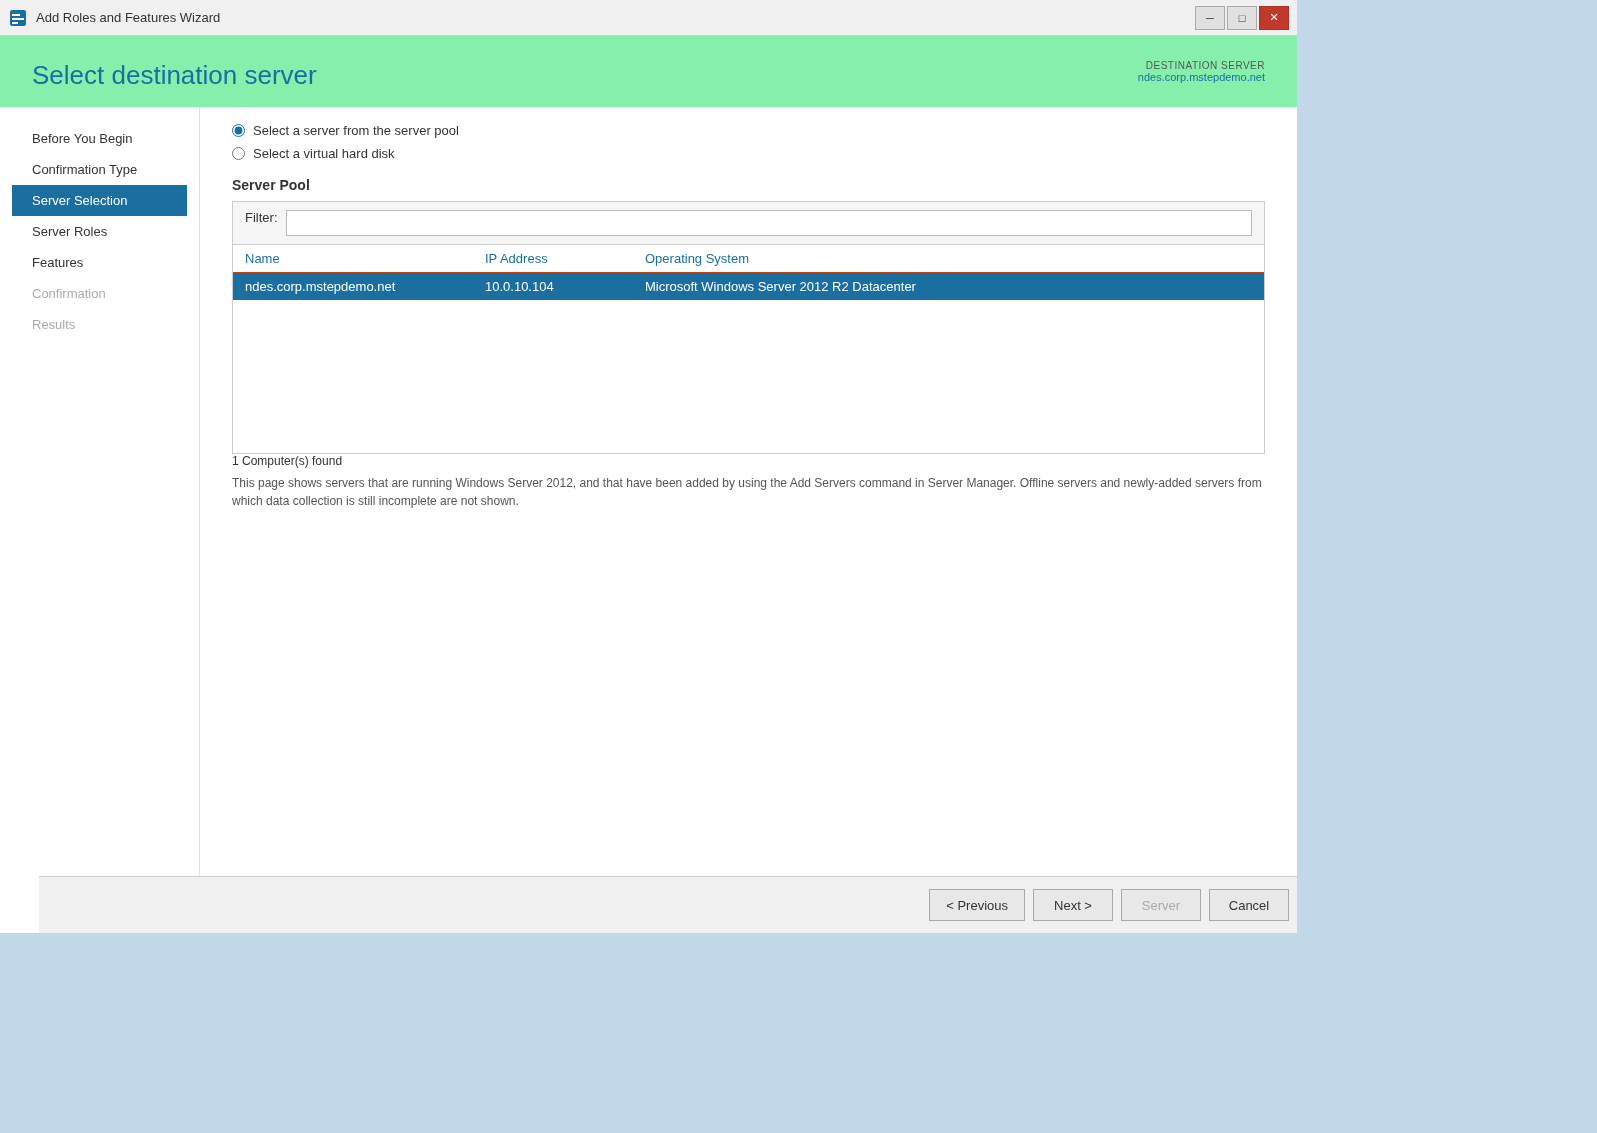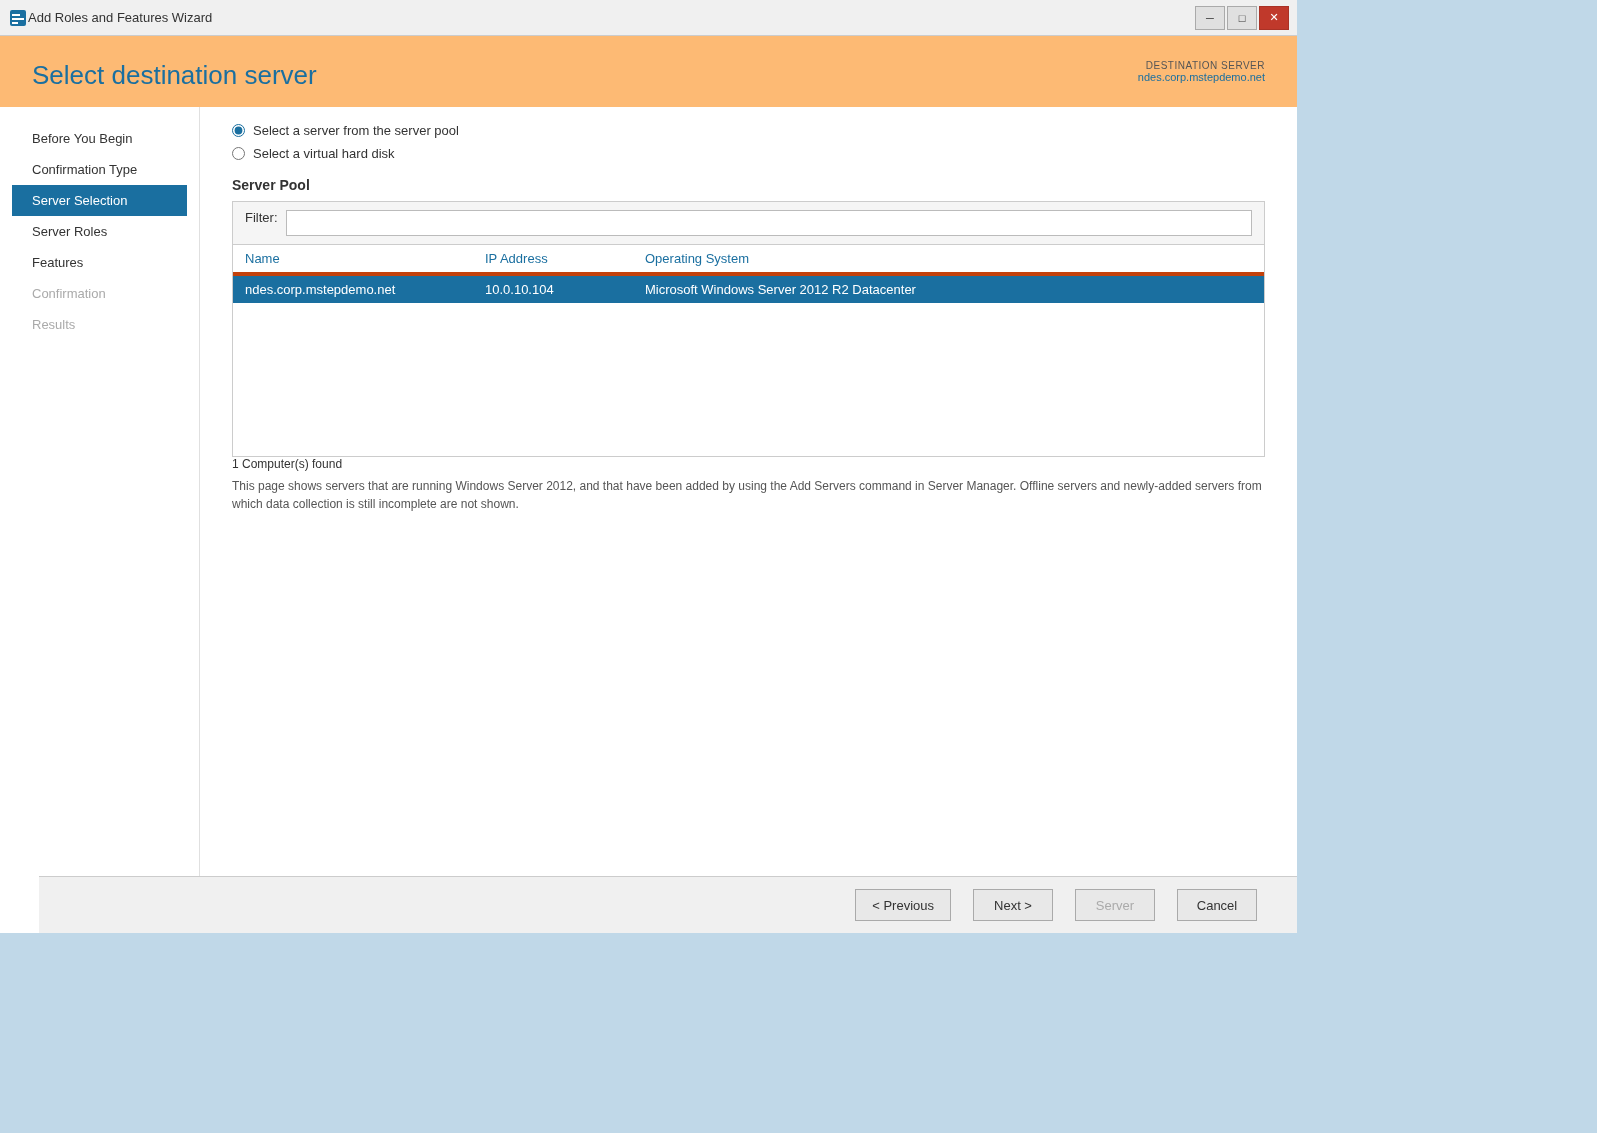--- a/index.html
+++ b/index.html
@@ -18,20 +18,21 @@
       height: 36px;
       display: flex;
       align-items: center;
       justify-content: space-between;
       border-bottom: 1px solid #ccc;
       padding: 0 8px;
     }
     .title-bar-left {
       display: flex;
       align-items: center;
+      gap: 8px;
     }
     .title-bar-icon {
       width: 20px;
       height: 20px;
     }
     .title-bar-title {
       font-size: 13px;
       color: #333;
       font-weight: normal;
     }
@@ -60,21 +61,21 @@
     
     .window {
       background: #ffffff;
       display: flex;
       flex-direction: column;
       height: calc(100% - 36px);
     }
 
     
     .header {
-      background: #fdba74;
+      background: #86efac;
       padding: 24px 32px 16px 32px;
       display: flex;
       justify-content: space-between;
       align-items: flex-start;
       border-bottom: none;
     }
     .header-title {
       font-size: 26px;
       color: #1a6fa0;
       font-weight: 300;
@@ -183,21 +184,21 @@
       border: 1px solid #bbb;
       padding: 2px 6px;
       font-size: 13px;
       outline: none;
     }
 
     
     .table-header {
       display: flex;
       background: white;
-      border-bottom: 4px solid #c2410c;
+      border-bottom: 1px solid #c2410c;
       padding: 6px 12px;
       justify-content: flex-end;
     }
     .col-name { flex: 0 0 240px; font-size: 13px; color: #1a6fa0; }
     .col-ip { flex: 0 0 160px; font-size: 13px; color: #1a6fa0; }
     .col-os { flex: 1; font-size: 13px; color: #1a6fa0; }
 
     .table-body { min-height: 180px; }
     .table-row {
       display: flex;
@@ -224,24 +225,24 @@
       font-size: 12px;
       color: #555;
       margin-top: 6px;
       line-height: 1.5;
     }
 
     
     .footer {
       background: #f0f0f0;
       border-top: 1px solid #ccc;
-      padding: 12px 40px;
+      padding: 12px 8px;
       display: flex;
       justify-content: flex-end;
-      gap: 22px;
+      gap: 8px;
       align-items: center;
       margin-left: 39px;
     }
     .footer-btn {
       min-width: 80px;
       height: 32px;
       border: 1px solid #aaa;
       background: #e8e8e8;
       font-size: 13px;
       color: #333;

